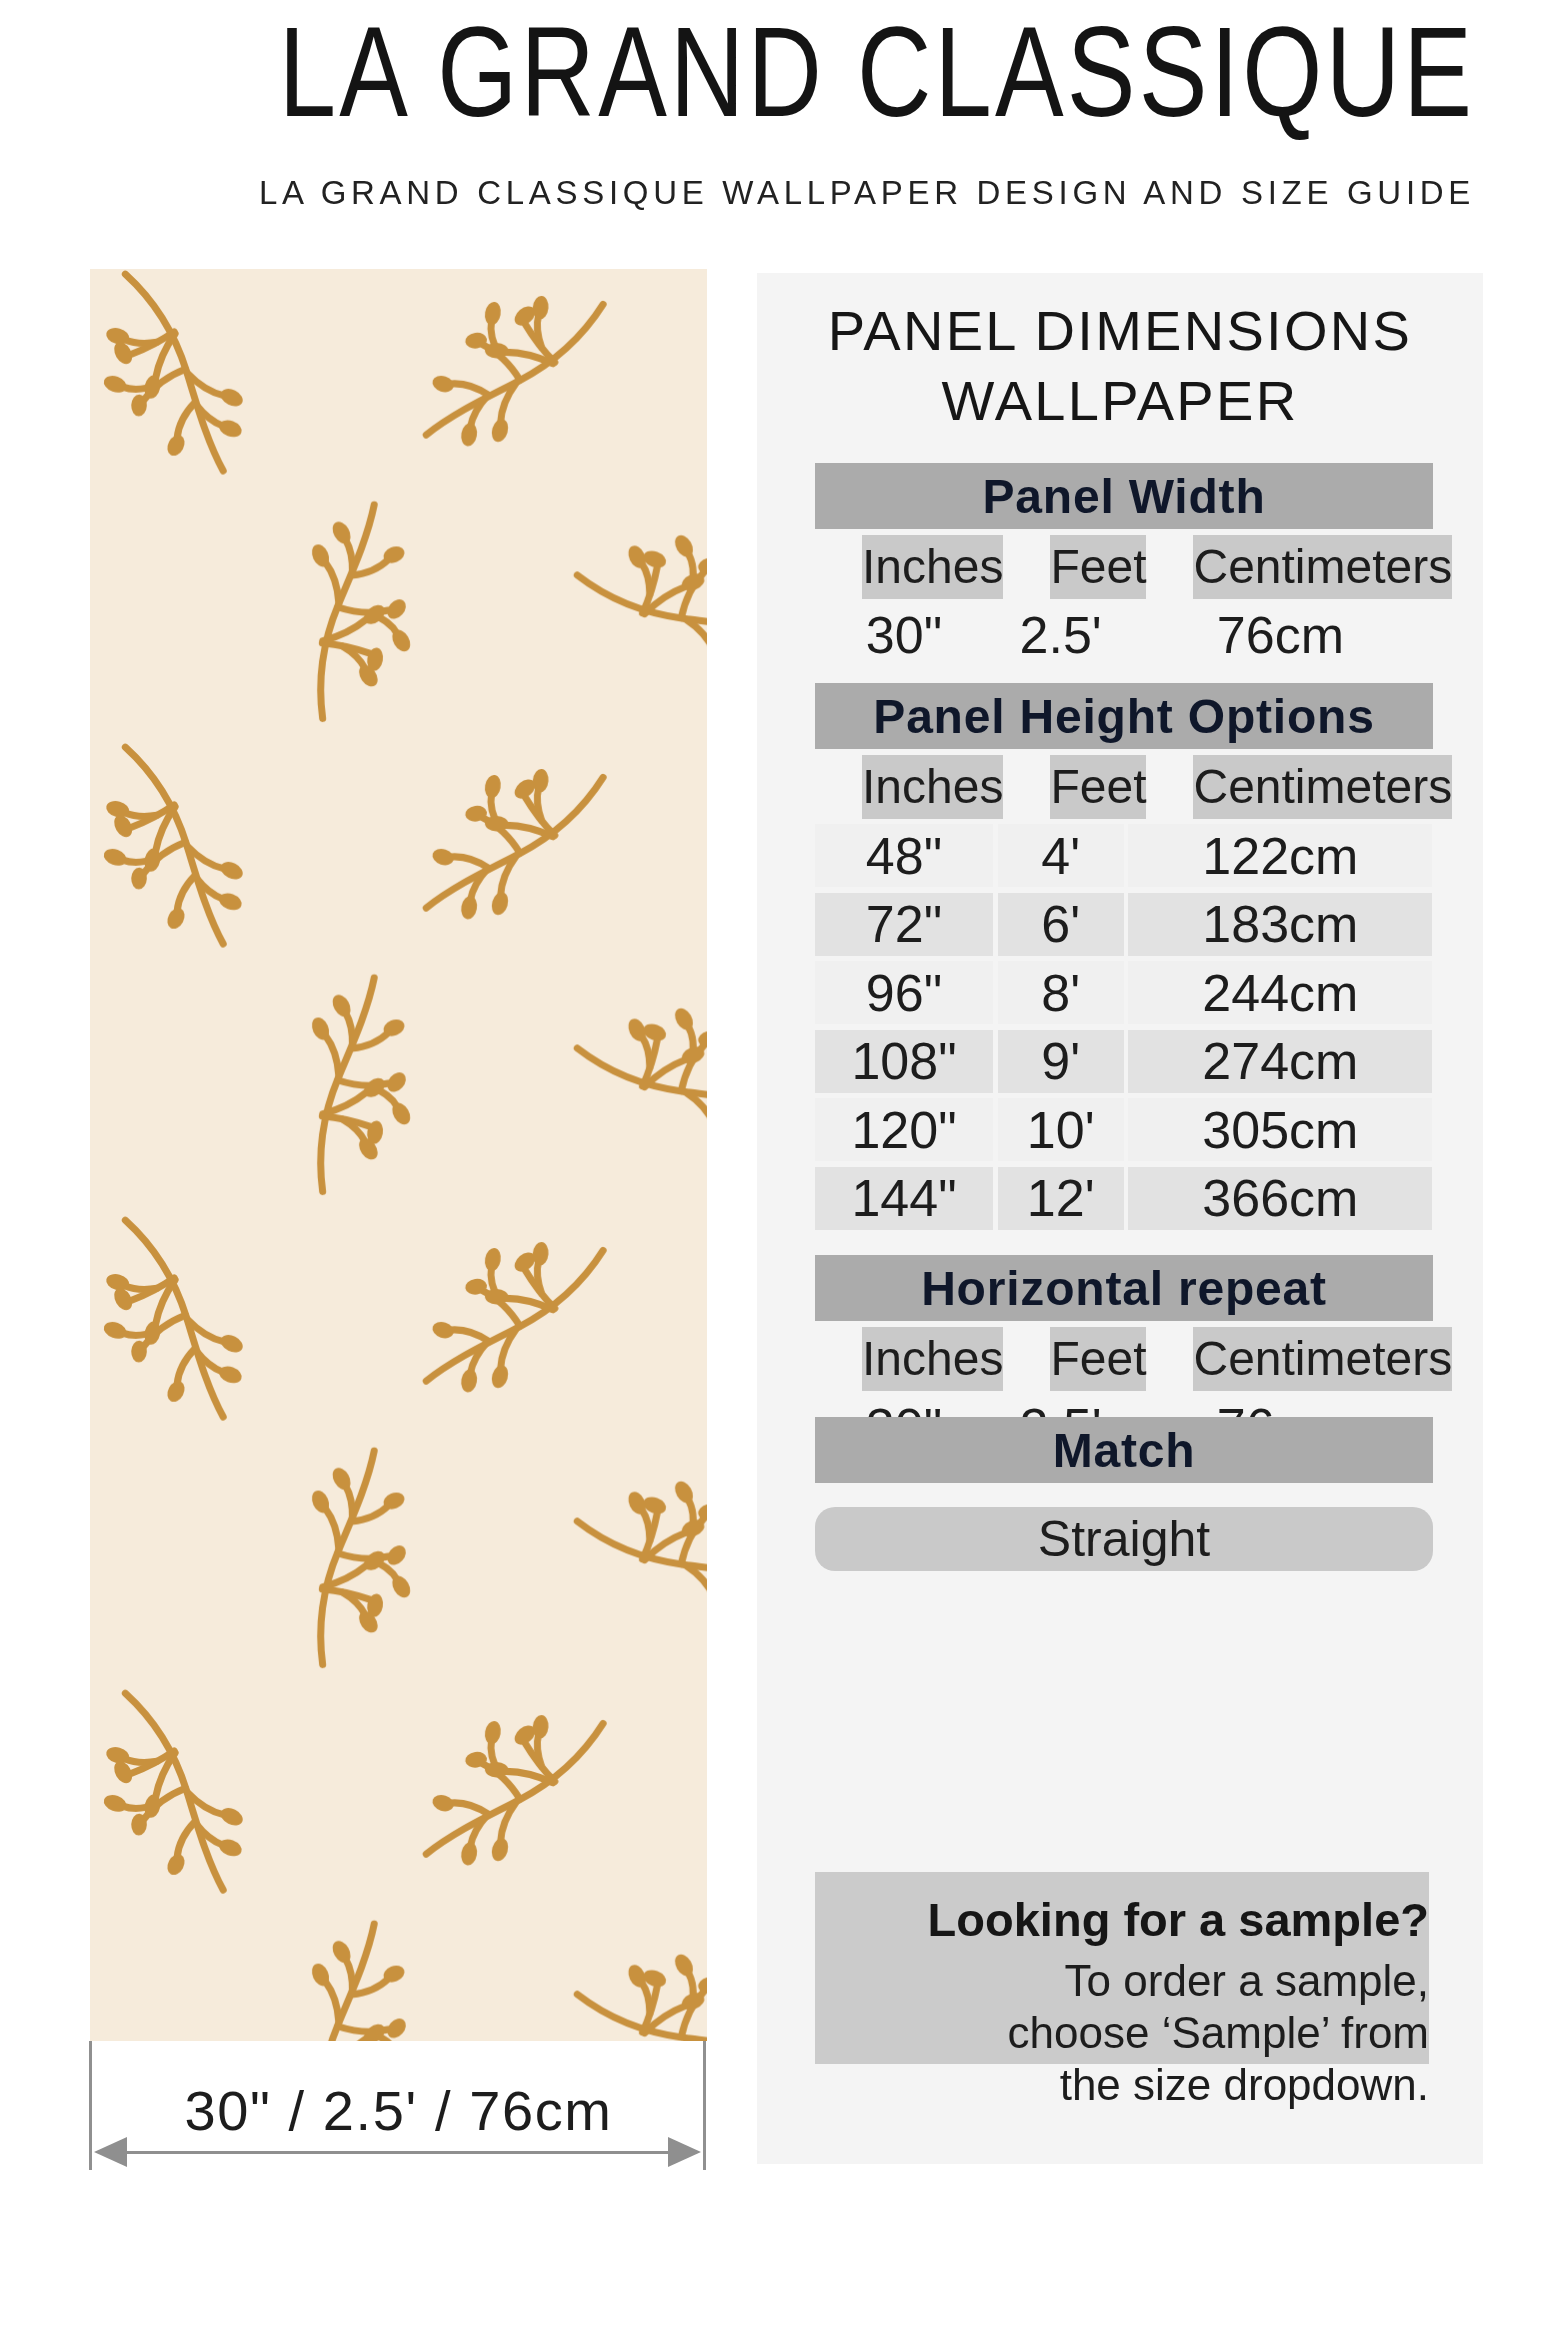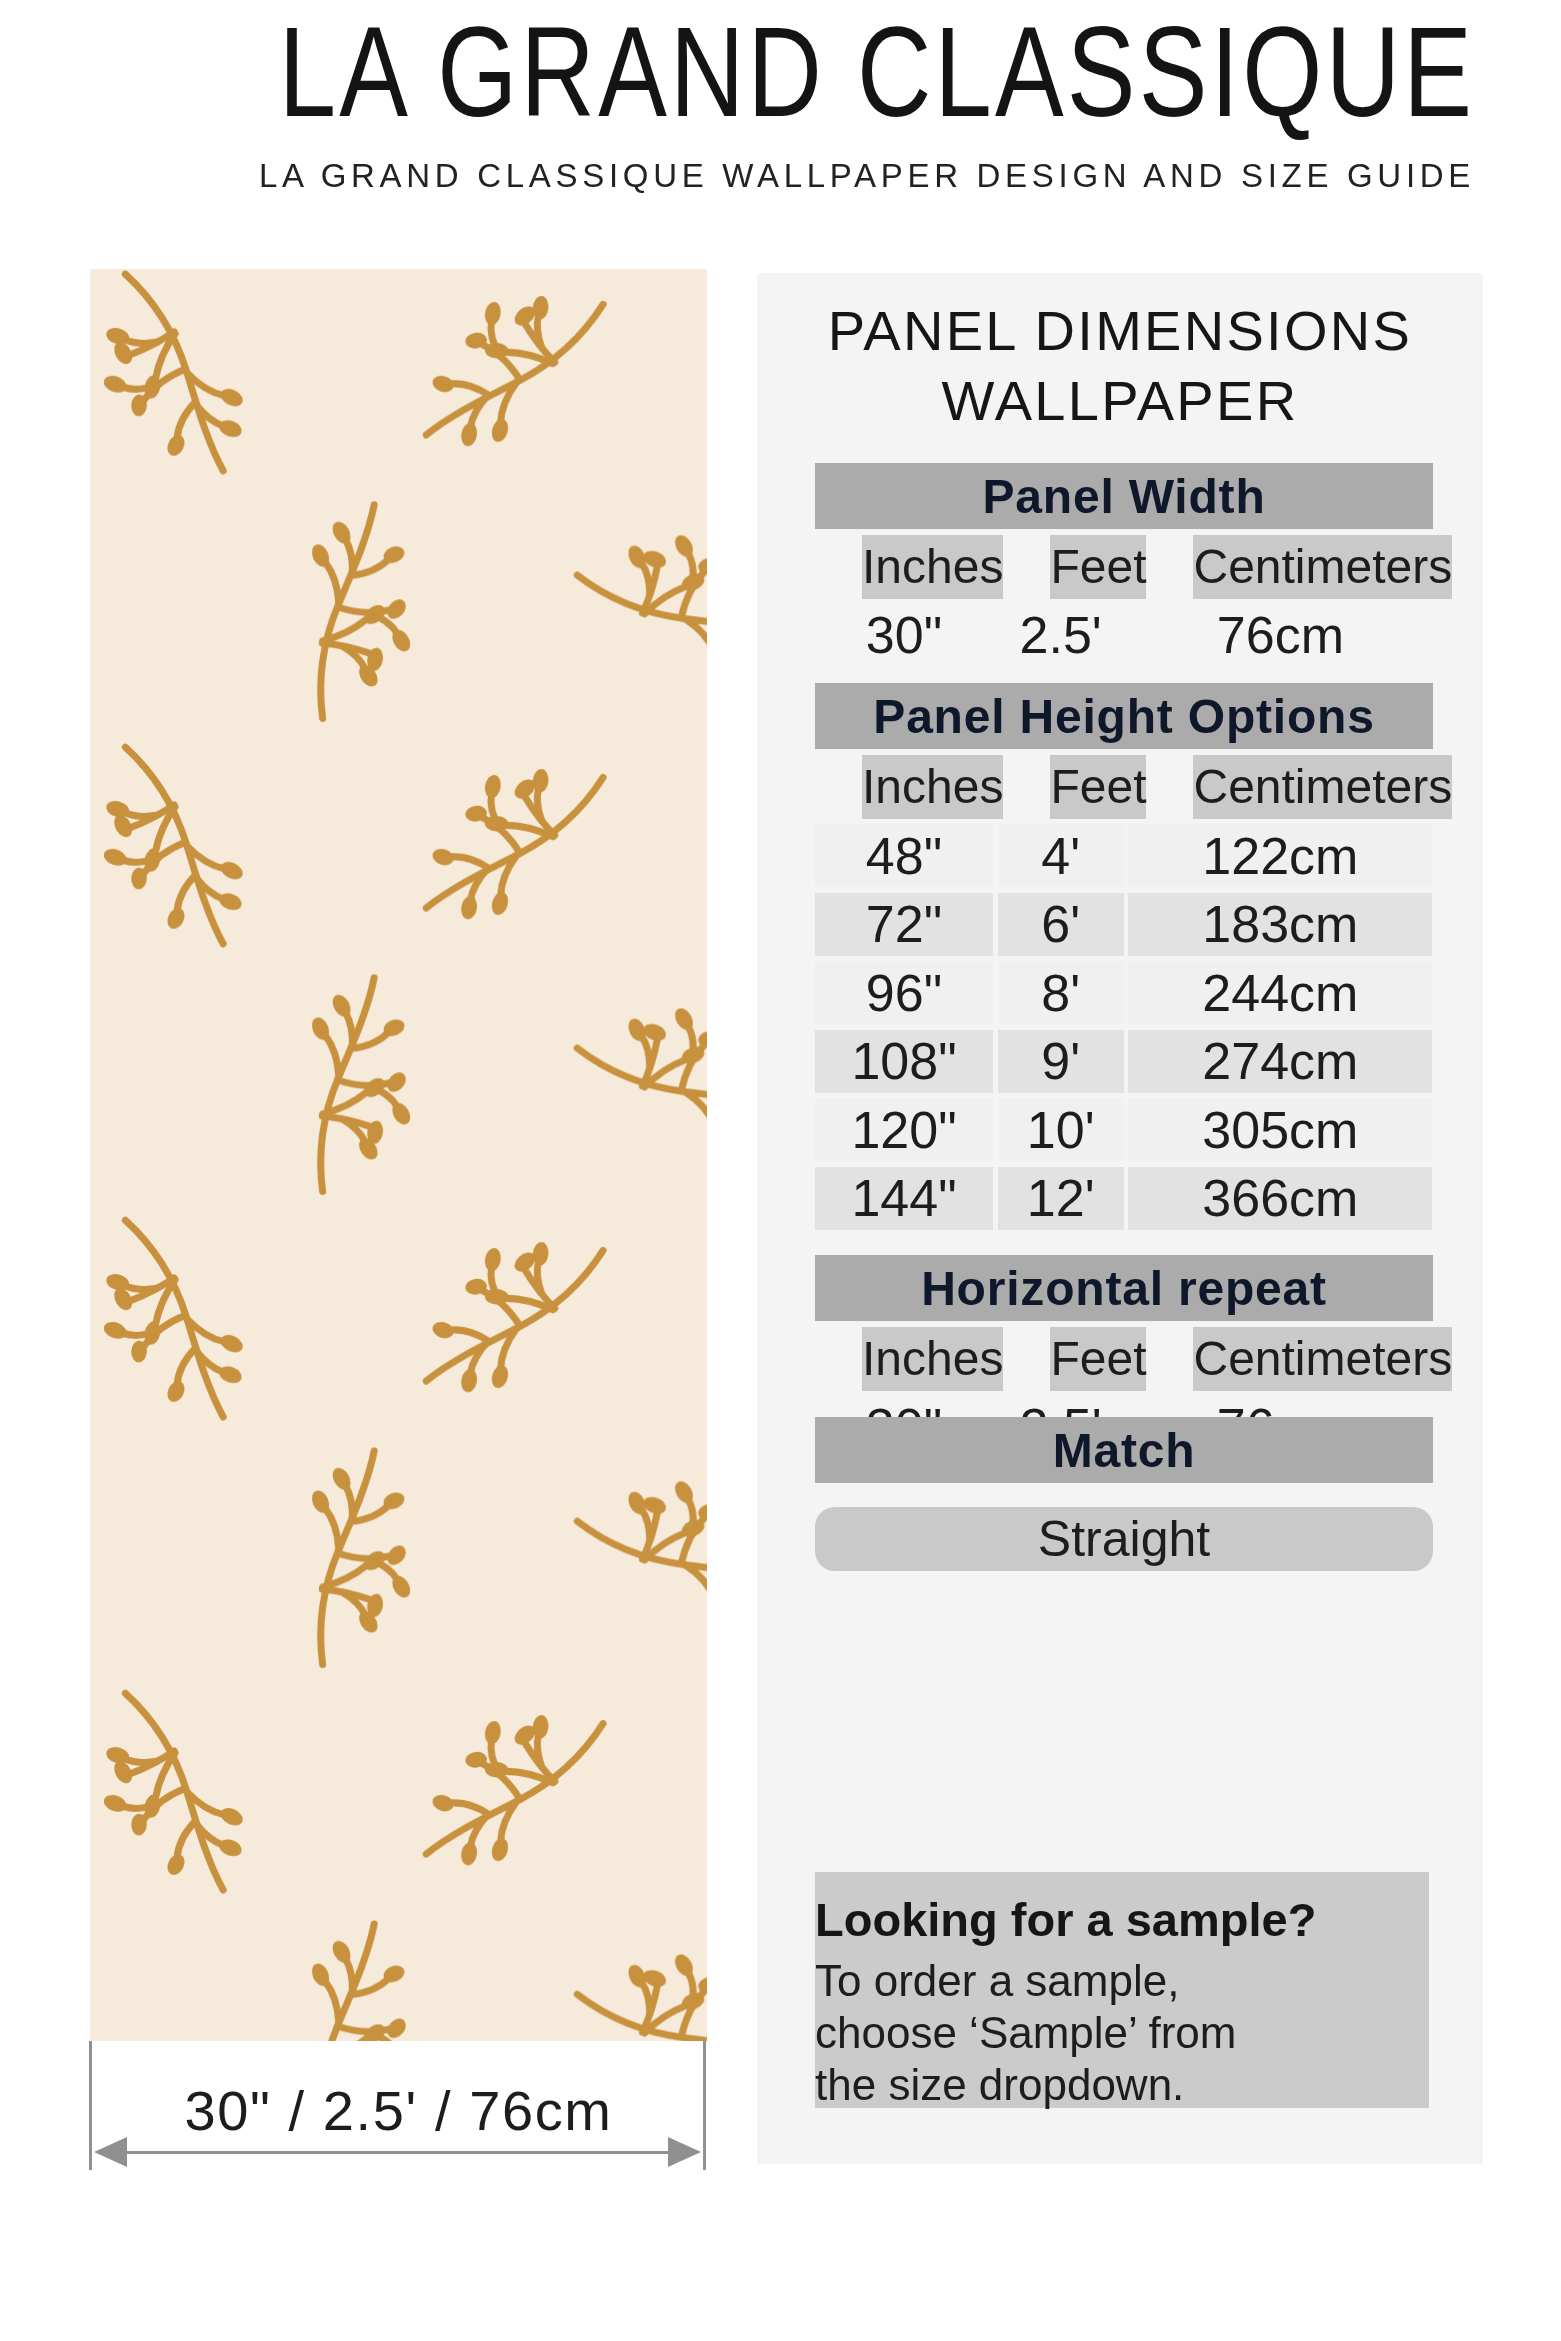--- a/index.html
+++ b/index.html
@@ -5,21 +5,21 @@
   * { margin:0; padding:0; box-sizing:border-box; }
   html,body { width:1561px; height:2342px; background:#ffffff;
               font-family:"Liberation Sans", sans-serif; color:#1d1d1d; }
   .page { position:relative; width:1561px; height:2342px; overflow:hidden; background:#fff; }
 
   
   .brand { position:absolute; top:33px; right:86px; text-align:right; }
   .brand-title { font-size:101px; letter-spacing:3.1px; font-weight:300; color:#141414;
                  line-height:1.05; transform:scale(1.02,1.26); transform-origin:bottom right;
                  white-space:nowrap; }
-  .brand-subtitle { font-size:33px; letter-spacing:4.7px; color:#222; margin-top:18px;
+  .brand-subtitle { font-size:33px; letter-spacing:4.7px; color:#222; margin-top:35px;
                     font-weight:400; white-space:nowrap; }
 
   
   .swatch { position:absolute; left:90px; top:269px; width:617px; height:1772px;
             background:#f6ebdb; }
   .swatch svg { display:block; width:100%; height:100%; }
 
   .tick { position:absolute; width:3.1px; height:129px; top:2041px; background:#909090; }
   .tick.left { left:89px; }
   .tick.right { left:703px; }
@@ -54,22 +54,22 @@
   .vrow { margin-bottom:4.7px; }
   .vrow .cell { font-size:52px; height:62px; }
   .vrow.plain .cell { background:transparent; }
   .vrow.zebra-a .cell { background:#f0f0f0; height:63px; }
   .vrow.zebra-b .cell { background:#e2e2e2; height:63px; }
   .vrow { margin-bottom:5.5px; }
 
   .straight-row { height:64px; background:#c9c9c9; display:flex; align-items:center;
                   justify-content:center; font-size:50px; color:#1d1d1d;border-radius:20px; }
 
-  .sample-box { position:absolute; left:58px; top:1599px; width:614px; height:236px;
-                background:#cbcbcb; text-align:left; padding-top:20px; }
+  .sample-box { position:absolute; left:58px; top:1599px; width:614px; height:192px;
+                background:#cbcbcb; text-align:right; padding-top:20px; }
   .sample-title { font-size:47px; font-weight:bold; color:#161616; margin-bottom:7.8px; }
   .sample-line { font-size:44px; line-height:52px; color:#1d1d1d; }
 </style>
 </head>
 <body>
 
 <div class="page">
 
   <header class="brand">
     <div class="brand-title">LA GRAND CLASSIQUE</div>

